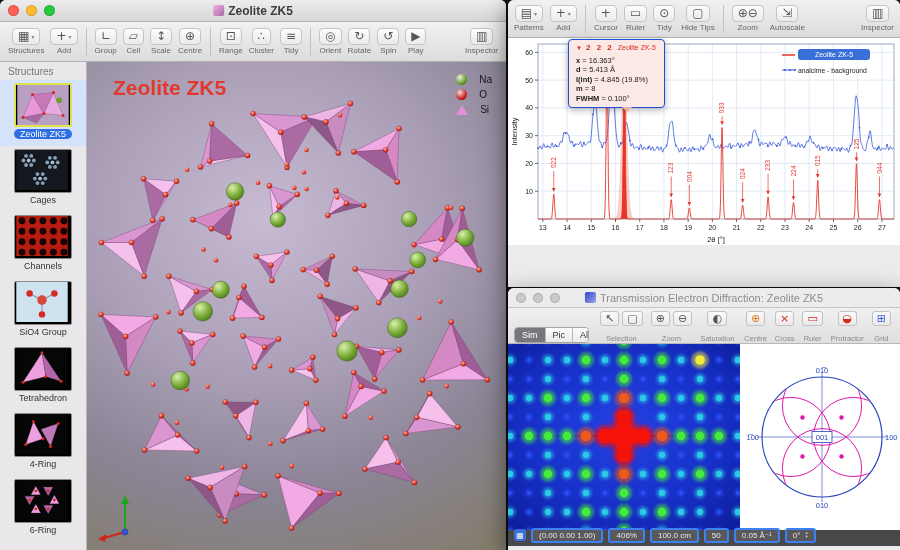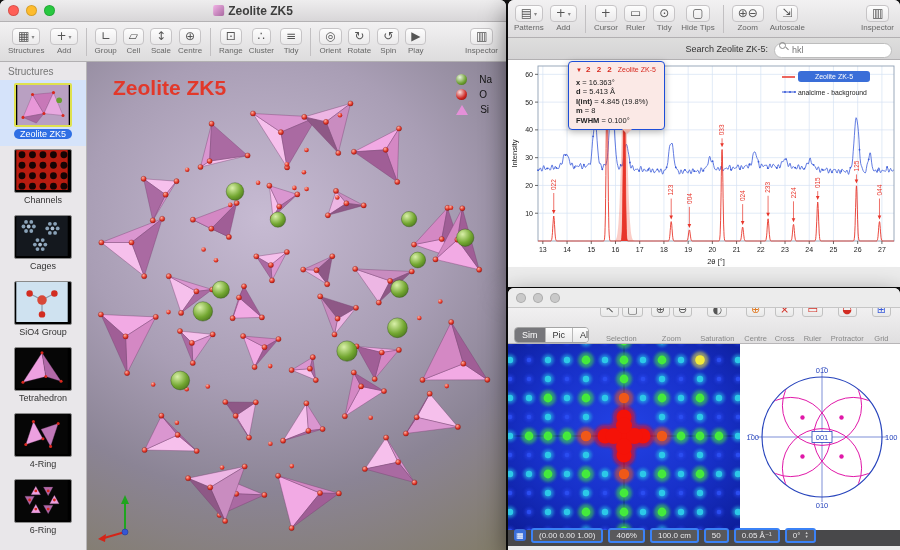--- a/index.html
+++ b/index.html
@@ -73,21 +73,21 @@
   .tt-row b{font-weight:bold}
 
   .ttoolbar{height:36px;display:flex;align-items:flex-end;gap:2px;padding:3px 6px 0;background:linear-gradient(#f1f0f1,#e0dfe0);border-bottom:1px solid #b8b6b8}
   .seg-ctl{display:flex;border:1px solid #a5a5a5;border-radius:4px;overflow:hidden;height:16px;margin:4px 6px 0 0}
   .seg-btn{font-size:9px;padding:1px 7px;background:linear-gradient(#fdfdfd,#e9e9e9);color:#333;border-right:1px solid #b8b8b8;display:flex;align-items:center}
   .seg-btn:last-child{border-right:none}
   .seg-btn.sel{background:#77777b;color:#fff}
   .tt-group{display:flex;flex-direction:column;align-items:center;margin:0 3px}
   .tt-icons{display:flex;gap:3px}
   .tt-btn{font-family:"DejaVu Sans",sans-serif;font-size:11px;color:#555;border:1px solid #c2c2c2;border-radius:3px;background:linear-gradient(#fbfbfb,#e9e9e9);padding:0 4px;height:15px;display:flex;align-items:center}
-  .tt-glabel{font-size:7.5px;color:#888;margin-top:17px;white-space:nowrap}
+  .tt-glabel{font-size:7.5px;color:#888;margin-top:8px;white-space:nowrap}
   .tt-spacer{flex:1}
 
   .tem-body{display:flex;height:180px}
   .statusbar{height:22px;background:#48484a;display:flex;align-items:center;gap:5px;padding:0 6px}
   .sb-appicon{width:12px;height:12px;background:#3a6ed8;border-radius:3px;color:#fff;font-size:8px;display:flex;align-items:center;justify-content:center;font-family:"DejaVu Sans",sans-serif}
   .seg{background:#59595c;border:2px solid #3b82f6;border-radius:3px;padding:1px 6px;color:#e9e9eb;font-size:8px;white-space:nowrap;display:flex;align-items:center;gap:3px}
   .stepper{display:inline-flex;flex-direction:column;font-size:4.5px;line-height:3.6px;color:#cfcfcf;margin-left:2px}
 </style>
 </head>
 <body>
@@ -210,48 +210,20 @@
                 <polygon points="6,34 28,30 20,40" fill="#a868a0" stroke="#6e3c66" stroke-width="0.3"></polygon>
                 <circle cx="6" cy="34" r="1.6" fill="#d8281e"></circle>
                 <circle cx="16" cy="10" r="1.6" fill="#d8281e"></circle>
                 <circle cx="28" cy="30" r="1.6" fill="#d8281e"></circle>
                 <circle cx="38" cy="8" r="1.6" fill="#d8281e"></circle>
                 <circle cx="48" cy="32" r="1.6" fill="#d8281e"></circle>
                 <circle cx="44" cy="16" r="3" fill="#6a9e2e"></circle>
               </svg>
             </div>
             <div class="sb-label">Zeolite ZK5</div>
-          </div>
-          <div class="sb-item">
-            <div class="sb-thumb">
-              <svg width="54" height="40" viewBox="0 0 54 42">
-                <rect x="0" y="0" width="54" height="42" fill="#b81c10"></rect>
-                <circle cx="6" cy="5" r="3.6" fill="#160404"></circle>
-                <circle cx="6" cy="16" r="3.6" fill="#160404"></circle>
-                <circle cx="6" cy="27" r="3.6" fill="#160404"></circle>
-                <circle cx="6" cy="38" r="3.6" fill="#160404"></circle>
-                <circle cx="17" cy="5" r="3.6" fill="#160404"></circle>
-                <circle cx="17" cy="16" r="3.6" fill="#160404"></circle>
-                <circle cx="17" cy="27" r="3.6" fill="#160404"></circle>
-                <circle cx="17" cy="38" r="3.6" fill="#160404"></circle>
-                <circle cx="28" cy="5" r="3.6" fill="#160404"></circle>
-                <circle cx="28" cy="16" r="3.6" fill="#160404"></circle>
-                <circle cx="28" cy="27" r="3.6" fill="#160404"></circle>
-                <circle cx="28" cy="38" r="3.6" fill="#160404"></circle>
-                <circle cx="39" cy="5" r="3.6" fill="#160404"></circle>
-                <circle cx="39" cy="16" r="3.6" fill="#160404"></circle>
-                <circle cx="39" cy="27" r="3.6" fill="#160404"></circle>
-                <circle cx="39" cy="38" r="3.6" fill="#160404"></circle>
-                <circle cx="50" cy="5" r="3.6" fill="#160404"></circle>
-                <circle cx="50" cy="16" r="3.6" fill="#160404"></circle>
-                <circle cx="50" cy="27" r="3.6" fill="#160404"></circle>
-                <circle cx="50" cy="38" r="3.6" fill="#160404"></circle>
-              </svg>
-            </div>
-            <div class="sb-label">Channels</div>
           </div>
           <div class="sb-item">
             <div class="sb-thumb">
               <svg width="54" height="40" viewBox="0 0 54 42">
                 <rect x="0" y="0" width="54" height="42" fill="#14181e"></rect>
                 <circle cx="18.5" cy="11" r="2" fill="#8aa2b8"></circle>
                 <circle cx="15.750940910283886" cy="15.762596362083025" r="2" fill="#8aa2b8"></circle>
                 <circle cx="10.251882142499467" cy="15.764225880590327" r="2" fill="#8aa2b8"></circle>
                 <circle cx="7.500000965905235" cy="11.003259594553047" r="2" fill="#8aa2b8"></circle>
                 <circle cx="10.246237003168481" cy="6.23903482923037" r="2" fill="#8aa2b8"></circle>
@@ -267,20 +239,48 @@
                 <circle cx="30.5" cy="30" r="2" fill="#8aa2b8"></circle>
                 <circle cx="27.750940910283887" cy="34.76259636208302" r="2" fill="#8aa2b8"></circle>
                 <circle cx="22.25188214249947" cy="34.76422588059033" r="2" fill="#8aa2b8"></circle>
                 <circle cx="19.500000965905237" cy="30.003259594553047" r="2" fill="#8aa2b8"></circle>
                 <circle cx="22.24623700316848" cy="25.23903482923037" r="2" fill="#8aa2b8"></circle>
                 <circle cx="27.745293839473025" cy="25.234146274280814" r="2" fill="#8aa2b8"></circle>
                 <circle cx="25" cy="30" r="2" fill="#aabdd0"></circle>
               </svg>
             </div>
             <div class="sb-label">Cages</div>
+          </div>
+          <div class="sb-item">
+            <div class="sb-thumb">
+              <svg width="54" height="40" viewBox="0 0 54 42">
+                <rect x="0" y="0" width="54" height="42" fill="#b81c10"></rect>
+                <circle cx="6" cy="5" r="3.6" fill="#160404"></circle>
+                <circle cx="6" cy="16" r="3.6" fill="#160404"></circle>
+                <circle cx="6" cy="27" r="3.6" fill="#160404"></circle>
+                <circle cx="6" cy="38" r="3.6" fill="#160404"></circle>
+                <circle cx="17" cy="5" r="3.6" fill="#160404"></circle>
+                <circle cx="17" cy="16" r="3.6" fill="#160404"></circle>
+                <circle cx="17" cy="27" r="3.6" fill="#160404"></circle>
+                <circle cx="17" cy="38" r="3.6" fill="#160404"></circle>
+                <circle cx="28" cy="5" r="3.6" fill="#160404"></circle>
+                <circle cx="28" cy="16" r="3.6" fill="#160404"></circle>
+                <circle cx="28" cy="27" r="3.6" fill="#160404"></circle>
+                <circle cx="28" cy="38" r="3.6" fill="#160404"></circle>
+                <circle cx="39" cy="5" r="3.6" fill="#160404"></circle>
+                <circle cx="39" cy="16" r="3.6" fill="#160404"></circle>
+                <circle cx="39" cy="27" r="3.6" fill="#160404"></circle>
+                <circle cx="39" cy="38" r="3.6" fill="#160404"></circle>
+                <circle cx="50" cy="5" r="3.6" fill="#160404"></circle>
+                <circle cx="50" cy="16" r="3.6" fill="#160404"></circle>
+                <circle cx="50" cy="27" r="3.6" fill="#160404"></circle>
+                <circle cx="50" cy="38" r="3.6" fill="#160404"></circle>
+              </svg>
+            </div>
+            <div class="sb-label">Channels</div>
           </div>
           <div class="sb-item">
             <div class="sb-thumb">
               <svg width="54" height="40" viewBox="0 0 54 42">
                 <rect x="0" y="0" width="54" height="42" fill="#cfe2f0"></rect>
                 <line x1="27" y1="19" x2="14" y2="12" stroke="#8899aa" stroke-width="1.2"></line>
                 <circle cx="14" cy="12" r="3.4" fill="#d22c20"></circle>
                 <line x1="27" y1="19" x2="40" y2="12" stroke="#8899aa" stroke-width="1.2"></line>
                 <circle cx="40" cy="12" r="3.4" fill="#d22c20"></circle>
                 <line x1="27" y1="19" x2="27" y2="34" stroke="#8899aa" stroke-width="1.2"></line>
@@ -700,27 +700,20 @@
         <div class="tb-label">Autoscale</div>
       </div>
       <div class="tb-spacer"></div>
       <div class="tb-btn">
         <div class="tb-iconrow">
           <span class="tb-icon">▥</span>
         </div>
         <div class="tb-label">Inspector</div>
       </div>
     </div>
-  <div class="search-row">
-    <span class="search-label">Search Zeolite ZK-5:</span>
-    <div class="search-wrap">
-      <span class="search-loupe"></span>
-      <input class="search-input" placeholder="hkl" style="">
-    </div>
-  </div>
   <div class="chart-wrap">
     <svg id="diffract-svg" width="392" height="207">
         <rect x="0" y="0" width="392" height="207" fill="#ffffff"></rect>
         <line x1="34.84353741496597" y1="6" x2="34.84353741496597" y2="181" stroke="#d6e3f3" stroke-width="0.7"></line>
         <line x1="59.061224489795904" y1="6" x2="59.061224489795904" y2="181" stroke="#d6e3f3" stroke-width="0.7"></line>
         <line x1="83.27891156462584" y1="6" x2="83.27891156462584" y2="181" stroke="#d6e3f3" stroke-width="0.7"></line>
         <line x1="107.49659863945577" y1="6" x2="107.49659863945577" y2="181" stroke="#d6e3f3" stroke-width="0.7"></line>
         <line x1="131.71428571428572" y1="6" x2="131.71428571428572" y2="181" stroke="#d6e3f3" stroke-width="0.7"></line>
         <line x1="155.93197278911563" y1="6" x2="155.93197278911563" y2="181" stroke="#d6e3f3" stroke-width="0.7"></line>
         <line x1="180.14965986394557" y1="6" x2="180.14965986394557" y2="181" stroke="#d6e3f3" stroke-width="0.7"></line>
@@ -884,20 +877,24 @@
     </div>
   </div>
 </section>
 
 <section class="window" id="win-tem">
   <div class="titlebar inactive">
     <div class="traffic">
       <span class="tl tl-gray"></span>
       <span class="tl tl-gray"></span>
       <span class="tl tl-gray"></span>
+    </div>
+    <div class="win-title">
+      <span class="doc-icon di-tem"></span>
+      <span>Transmission Electron Diffraction: Zeolite ZK5</span>
     </div>
   </div>
   <div class="ttoolbar" id="tem-toolbar">
       <div class="seg-ctl">
         <span class="seg-btn sel">Sim</span>
         <span class="seg-btn">Pic</span>
         <span class="seg-btn">All</span>
       </div>
       <div class="tt-group">
         <div class="tt-icons">

